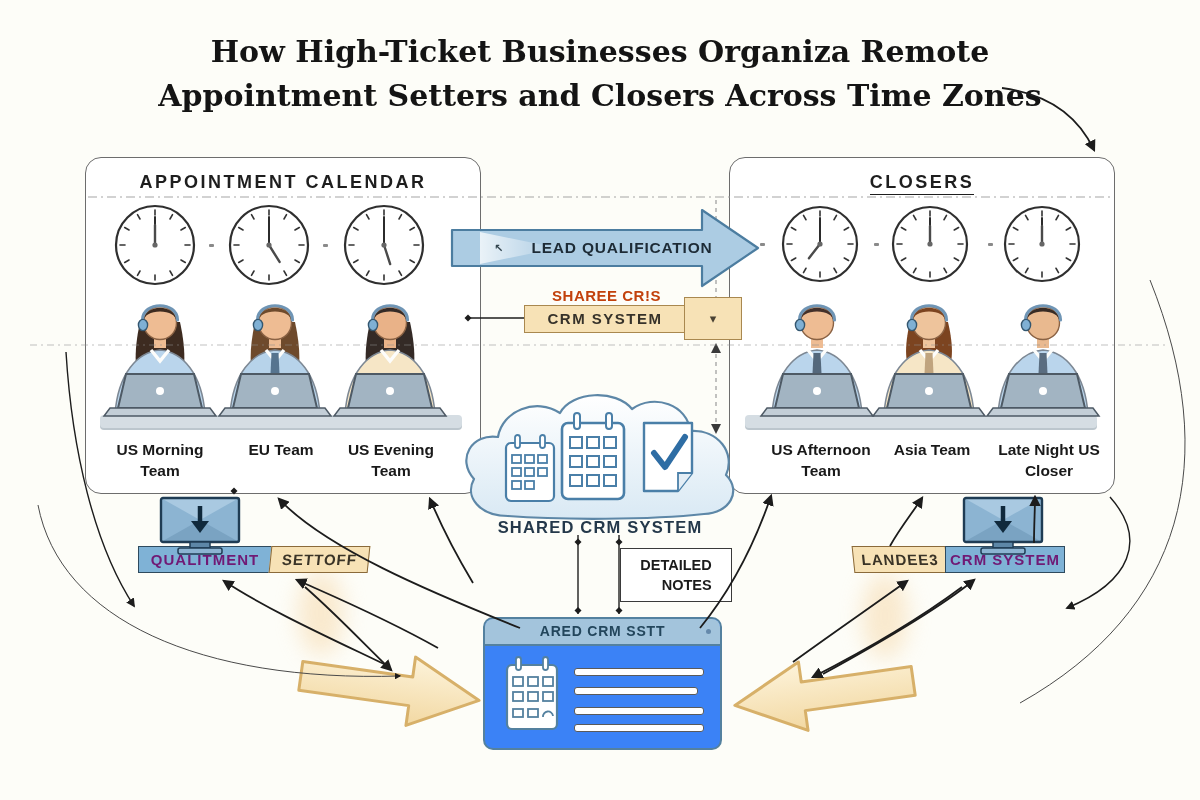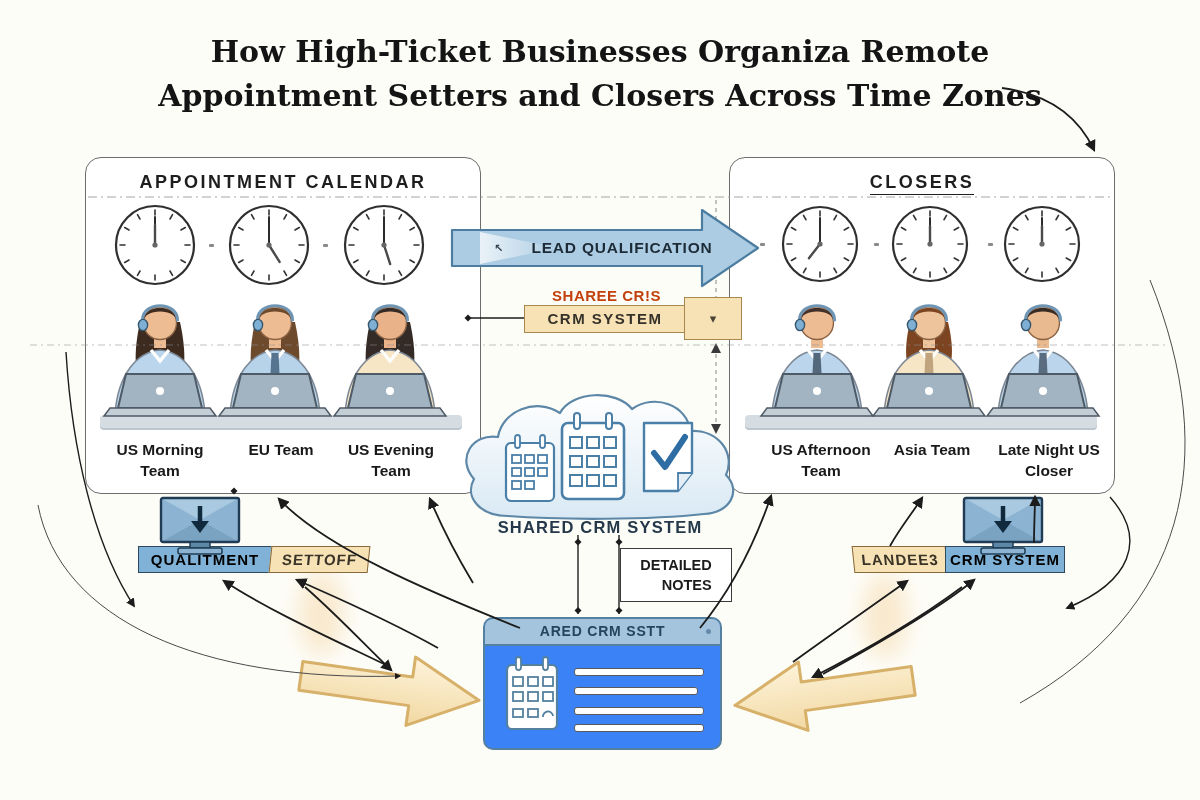--- a/index.html
+++ b/index.html
@@ -20,21 +20,21 @@
               color:#191919;line-height:1.35;}
   
   #crm-caption{left:519px;top:287px;width:175px;text-align:center;font-size:15px;font-weight:700;
                letter-spacing:.5px;color:#c2410c;}
   .tanbox{background:#f7e2b6;border:1.6px solid #a9884f;}
   #crm-box{left:524px;top:305px;width:160px;height:26px;line-height:26px;text-align:center;
            font-size:15px;font-weight:700;letter-spacing:1.5px;color:#36322a;}
   #port-box{left:684px;top:297px;width:56px;height:41px;line-height:41px;text-align:center;
             font-size:13px;color:#4a4234;}
   .two-box{position:absolute;height:25px;line-height:25px;text-align:center;font-weight:700;font-size:15px;} 
-  .part-blue{background:#7fb2d6;border:1.7px solid #2e4a5e;color:#000000;letter-spacing:1px;}
+  .part-blue{background:#7fb2d6;border:1.7px solid #2e4a5e;color:#701a75;letter-spacing:1px;}
   .part-tan{background:#f7e2b6;border:1.7px solid #8a6a3a;color:#3a3427;letter-spacing:1px;}
   .glow{position:absolute;background:#f6d9ab;border-radius:50%;filter:blur(11px);opacity:.55;}
   
   #crm-window{left:483px;top:617px;width:235px;height:129px;background:#3b82f6;border:2px solid #54819f;
               border-radius:10px;}
   #crm-window-titlebar{position:absolute;left:0;top:0;width:100%;height:25px;background:#a3c4dc;
               border-bottom:2px solid #54819f;border-radius:8px 8px 0 0;text-align:center;line-height:25px;
               font-size:14px;font-weight:700;letter-spacing:.8px;color:#23465c;}
   #crm-window-dot{position:absolute;right:9px;top:10px;width:5px;height:5px;border-radius:50%;background:#4a7096;opacity:.7;}
   .win-line{position:absolute;height:6px;background:#ffffff;border:1.5px solid #5a5a5a;border-radius:3px;}

